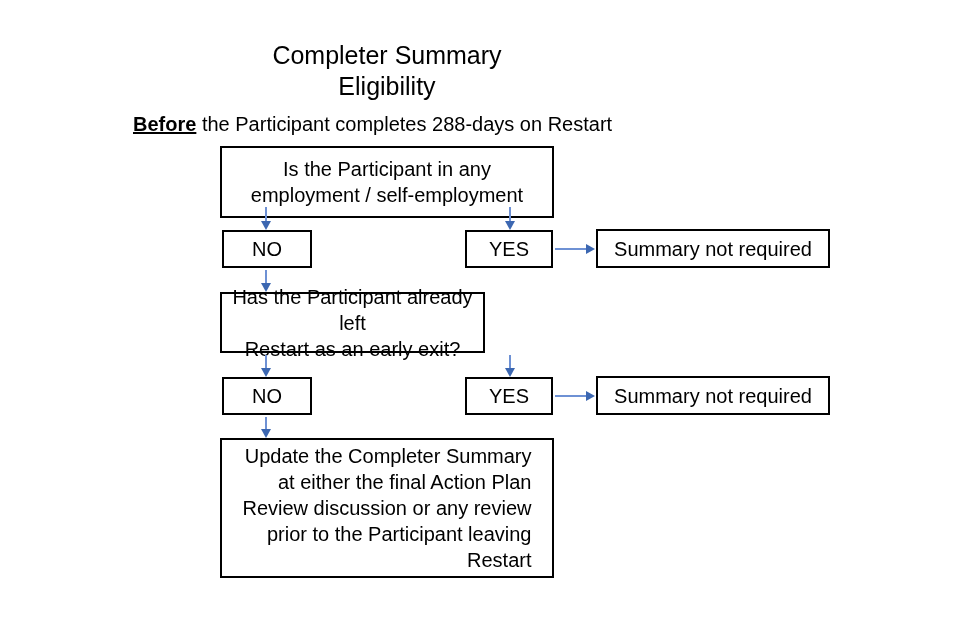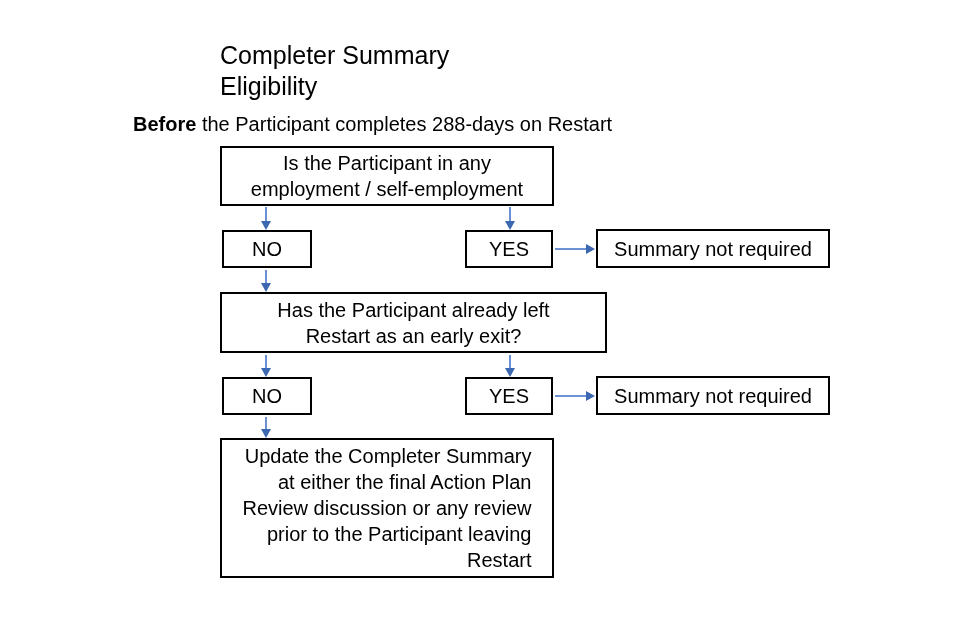--- a/index.html
+++ b/index.html
@@ -15,52 +15,53 @@
   .canvas {
     position: relative;
     width: 960px;
     height: 640px;
     background: var(--bg);
     overflow: hidden;
   }
   .title {
     position: absolute;
     left: 220px; top: 40px; width: 334px;
-    text-align: left;
+    text-align: center;
     font-size: 25px;
     line-height: 31px;
     white-space: pre-line;
   }
   .subtitle {
     position: absolute;
     left: 133px; top: 111px;
     font-size: 20px;
     line-height: 26px;
     white-space: nowrap;
   }
   .subtitle .em {
     font-weight: bold;
+    text-decoration: underline;
   }
   .box {
     position: absolute;
     border: 2px solid var(--box-border);
     background: var(--bg);
     display: flex;
     align-items: center;
     justify-content: center;
     text-align: center;
     font-size: 20px;
     line-height: 26px;
     white-space: pre-line;
   }
-  .q1    { left: 220px; top: 146px; width: 334px; height: 60px;  }
+  .q1    { left: 220px; top: 146px; width: 334px; height: 72px;  }
   .no1   { left: 222px; top: 230px; width: 90px;  height: 38px;  }
   .yes1  { left: 465px; top: 230px; width: 88px;  height: 38px;  }
   .sum1  { left: 596px; top: 229px; width: 234px; height: 39px;  }
-  .q2    { left: 220px; top: 292px; width: 387px; height: 61px;  }
+  .q2    { left: 220px; top: 292px; width: 265px; height: 61px;  }
   .no2   { left: 222px; top: 377px; width: 90px;  height: 38px;  }
   .yes2  { left: 465px; top: 377px; width: 88px;  height: 38px;  }
   .sum2  { left: 596px; top: 376px; width: 234px; height: 39px;  }
   .final { left: 220px; top: 438px; width: 334px; height: 140px; text-align: right; }
   .connector-layer {
     position: absolute;
     left: 0; top: 0;
     width: 960px; height: 640px;
     pointer-events: none;
   }

